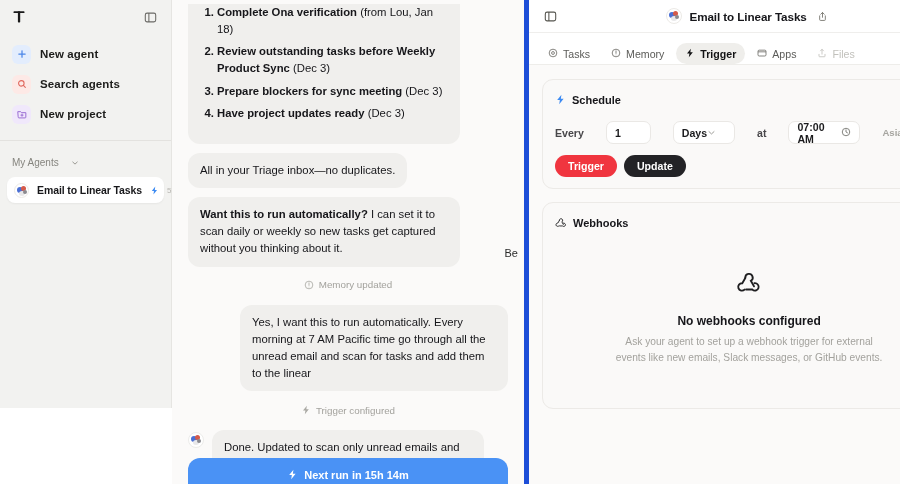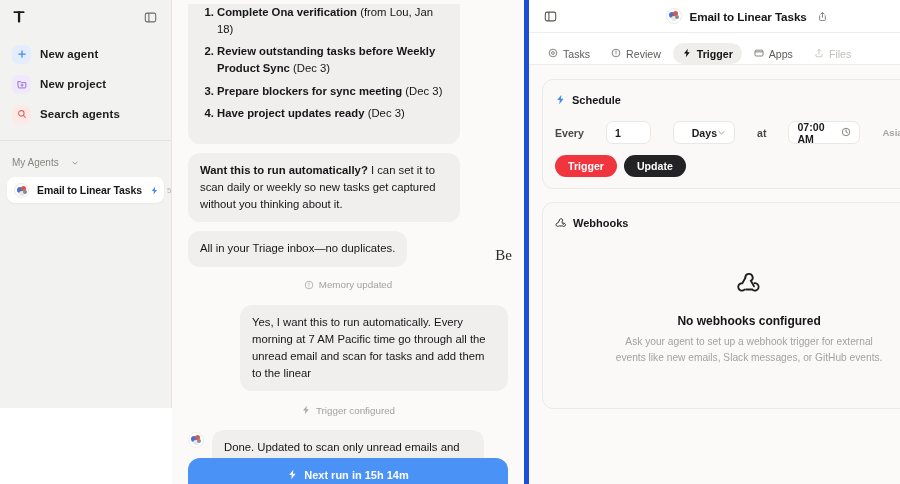--- a/index.html
+++ b/index.html
@@ -107,22 +107,22 @@
 
   .avatar-chat {
     width: 16px; height: 16px; border-radius: 50%;
     background: #fff; border: 1px solid #ececea;
     position: relative; overflow: hidden;
     flex: 0 0 16px; margin-right: 8px; margin-top: 2px;
   }
   .avatar-chat i { position: absolute; border-radius: 50%; display: block; }
 
   .clip-name {
-    position: absolute; right: 12px; top: 247px;
-    font-size: 15px; color: #2b2b2b; font-weight: 500; font-family: Liberation Serif, serif;
+    position: absolute; right: 6px; top: 247px;
+    font-size: 11px; color: #2b2b2b; font-weight: 500;
   }
 
   .next-run {
     position: absolute; left: 16px; right: 16px; bottom: -8px;
     height: 34px; background: #4a92f5; border-radius: 12px 12px 6px 6px;
     display: flex; align-items: center; justify-content: center; gap: 6px;
     color: #fff; font-size: 11px; font-weight: 600;
   }
   .next-run-under {
     position: absolute; left: 22px; right: 22px; bottom: -14px;
@@ -178,21 +178,21 @@
   }
 
   .sched-row { display: flex; align-items: center; gap: 22px; margin-top: 12px; font-weight: bold; }
   .lbl-sm { font-size: 10.6px; color: #48474a; }
   .field {
     background: #fff; border: 1px solid #eae8e5; border-radius: 7px;
     height: 23px; display: flex; align-items: center; padding: 0 8px;
     font-size: 10.6px; color: #1b1b1d; cursor: text;
   }
   .field.num { width: 49px; }
-  .field.sel { width: 69px; justify-content: flex-end; cursor: pointer; }
+  .field.sel { width: 69px; justify-content: flex-start; cursor: pointer; }
   .field.time { gap: 6px; cursor: pointer; }
   .tz { font-size: 9.6px; color: #a6a5a0; }
 
   .btn-row { display: flex; gap: 7px; margin-top: 11px; }
   .btn {
     height: 22px; padding: 0 13px; border-radius: 11px;
     font-size: 10.6px; font-weight: 600; color: #fff;
     display: flex; align-items: center; cursor: pointer; border: none;
     font-family: "Liberation Sans", sans-serif;
   }
@@ -231,37 +231,37 @@
       <div class="sb-nav-item">
         <span class="ico-box ico-blue">
           <svg width="10" height="10" viewBox="0 0 12 12" stroke="#4a86e8" stroke-width="1.5" stroke-linecap="round">
             <line x1="6" y1="2.2" x2="6" y2="9.8"></line>
               <line x1="2.2" y1="6" x2="9.8" y2="6"></line>
           </svg>
         </span>
         <span class="sb-nav-label">New agent</span>
       </div>
       <div class="sb-nav-item">
+        <span class="ico-box ico-red">
+          <svg width="10" height="10" viewBox="0 0 12 12" fill="none" stroke="#e0695f" stroke-width="1.3" stroke-linecap="round">
+            <circle cx="5.2" cy="5.2" r="3.3"></circle>
+              <line x1="7.7" y1="7.7" x2="10" y2="10"></line>
+          </svg>
+        </span>
+        <span class="sb-nav-label">Search agents</span>
+      </div>
+      <div class="sb-nav-item">
         <span class="ico-box ico-purp">
           <svg width="10" height="10" viewBox="0 0 12 12" fill="none" stroke="#9b6fd4" stroke-width="1.2" stroke-linecap="round">
             <path d="M1.4 3.2h3l1 1.2h5.2v5.4a.9.9 0 0 1-.9.9H2.3a.9.9 0 0 1-.9-.9z"></path>
             <line x1="6" y1="6.1" x2="6" y2="8.7"></line>
               <line x1="4.7" y1="7.4" x2="7.3" y2="7.4"></line>
           </svg>
         </span>
         <span class="sb-nav-label">New project</span>
-      </div>
-      <div class="sb-nav-item">
-        <span class="ico-box ico-red">
-          <svg width="10" height="10" viewBox="0 0 12 12" fill="none" stroke="#e0695f" stroke-width="1.3" stroke-linecap="round">
-            <circle cx="5.2" cy="5.2" r="3.3"></circle>
-              <line x1="7.7" y1="7.7" x2="10" y2="10"></line>
-          </svg>
-        </span>
-        <span class="sb-nav-label">Search agents</span>
       </div>
     </nav>
 
     <div class="sb-sep"></div>
 
     <div class="sb-section">
       <span class="sb-section-label">My Agents</span>
       <span>
         <svg width="8" height="8" viewBox="0 0 10 10" fill="none" stroke="#96958f" stroke-width="1.2" stroke-linecap="round">
           <polyline points="2.2,3.8 5,6.4 7.8,3.8"></polyline>
@@ -304,27 +304,27 @@
               <span>Prepare blockers for sync meeting</span><span class="dim"> (Dec 3)</span>
             </li>
             <li>
               <span>Have project updates ready</span><span class="dim"> (Dec 3)</span>
             </li>
           </ol>
         </div>
       </div>
 
       <div class="msg-row agent">
+        <div class="bubble">All in your Triage inbox—no duplicates.</div>
+      </div>
+
+      <div class="msg-row agent">
         <div class="bubble">
           <span class="strongq">Want this to run automatically?</span><span> I can set it to scan daily or weekly so new tasks get captured without you thinking about it.</span>
         </div>
-      </div>
-
-      <div class="msg-row agent">
-        <div class="bubble">All in your Triage inbox—no duplicates.</div>
       </div>
 
       <div class="sys-row">
         <span>
           <svg width="10" height="10" viewBox="0 0 12 12" fill="none" stroke="#aaa9a4" stroke-width="1">
             <circle cx="6" cy="6" r="4.6"></circle>
               <line x1="6" y1="3.4" x2="6" y2="6.4" stroke-linecap="round"></line>
               <circle cx="6" cy="8.3" r=".55" fill="#aaa9a4" stroke="none"></circle>
           </svg>
         </span>
@@ -420,21 +420,21 @@
         <span>Tasks</span>
       </div>
       <div class="tab">
         <span>
           <svg width="10" height="10" viewBox="0 0 12 12" fill="none" stroke="#6d6c67" stroke-width="1">
               <circle cx="6" cy="6" r="4.6"></circle>
               <line x1="6" y1="3.4" x2="6" y2="6.4" stroke-linecap="round"></line>
               <circle cx="6" cy="8.3" r=".5" fill="#6d6c67" stroke="none"></circle>
             </svg>
         </span>
-        <span>Review</span>
+        <span>Memory</span>
       </div>
       <div class="tab active">
         <span>
           <svg width="10" height="10" viewBox="0 0 12 12" fill="#121214">
               <polygon points="7,0.8 2.4,6.6 5.3,6.6 4.6,11.2 9.4,5.2 6.4,5.2"></polygon>
             </svg>
         </span>
         <span>Trigger</span>
       </div>
       <div class="tab">

